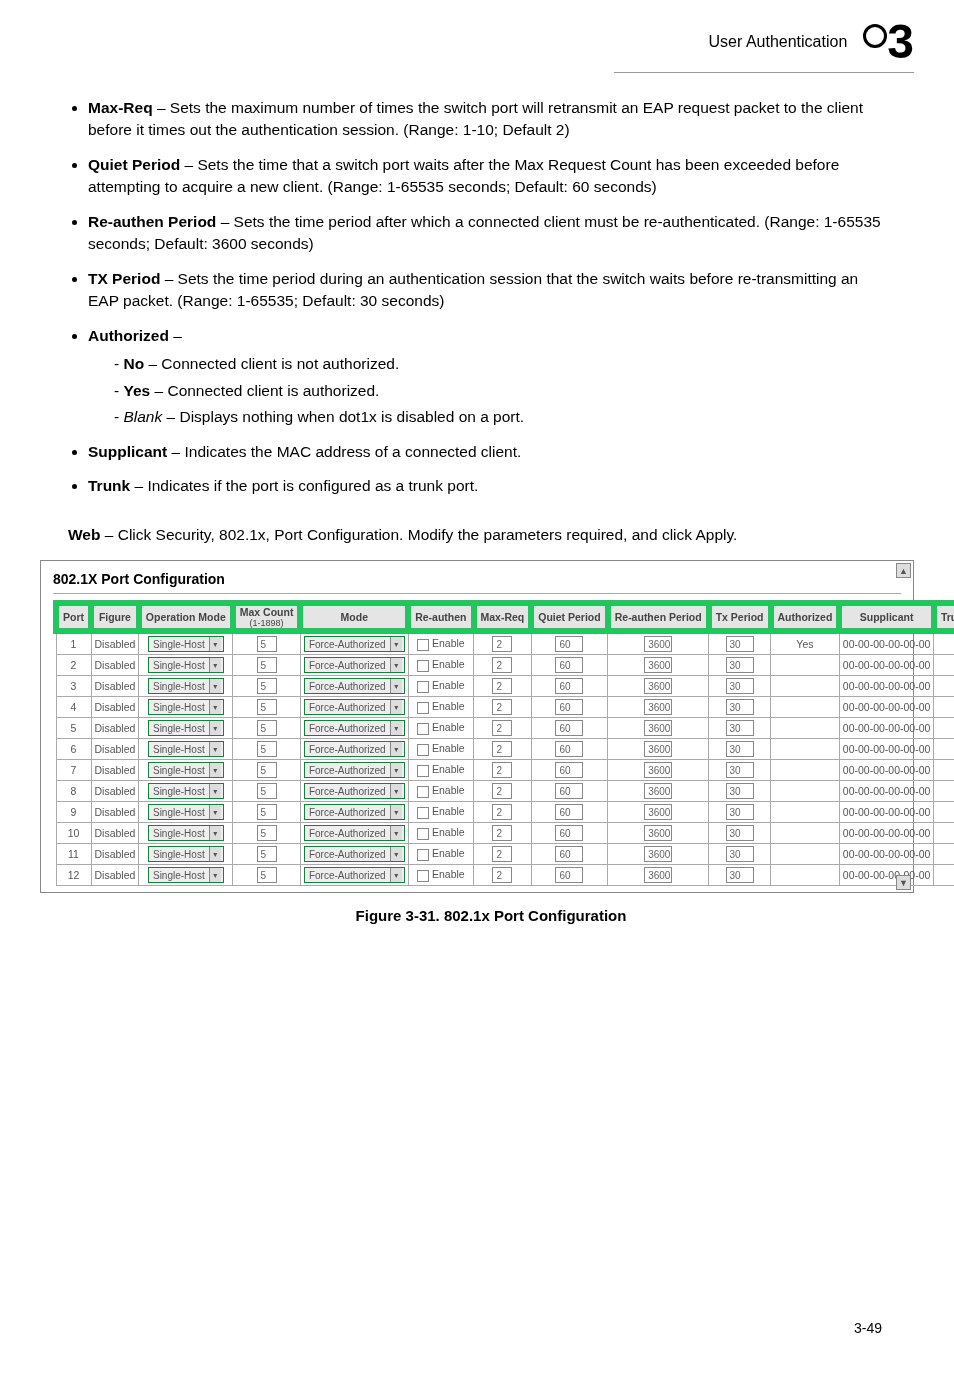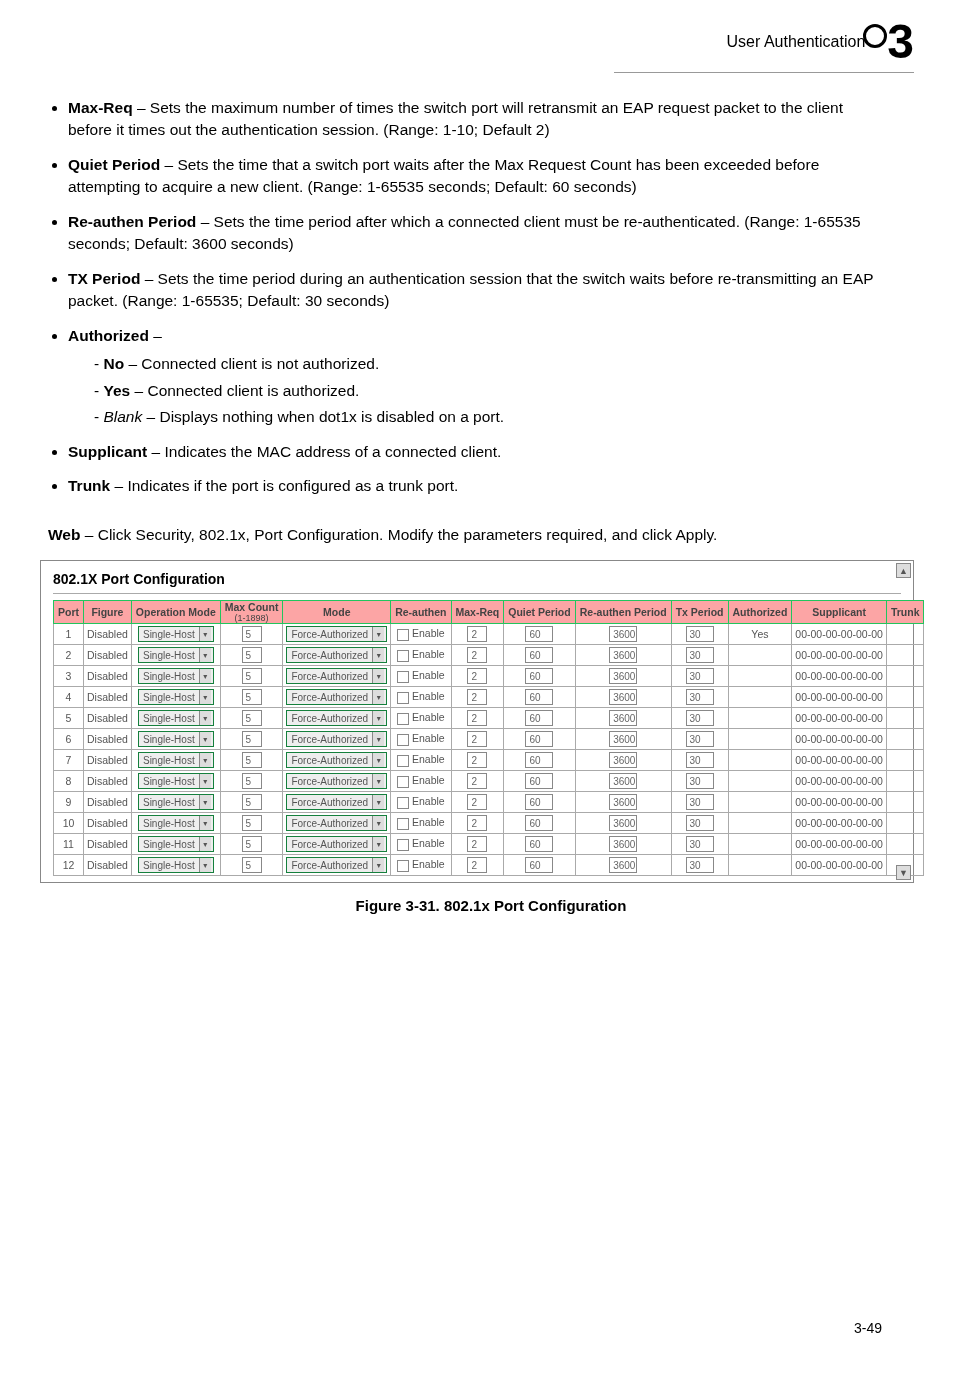--- a/index.html
+++ b/index.html
@@ -13,20 +13,21 @@
       font-size: 14px;
     }
     .header {
       text-align: right;
       padding: 18px 40px 10px 0;
       border-bottom: none;
     }
     .header-inner {
       display: inline-flex;
       align-items: center;
+      gap: 18px;
     }
     .header-title { font-size: 16px; color: #000; }
     .chapter-number {
       font-size: 48px;
       font-weight: 900;
       font-family: "Arial Black", Arial, sans-serif;
       line-height: 1;
       position: relative;
       padding-left: 22px;
     }
@@ -41,21 +42,21 @@
       border-radius: 50%;
     }
     .header-rule {
       border-top: 1px solid #999;
       width: 300px;
       margin-left: auto;
       margin-right: 40px;
       margin-top: -4px;
     }
     .content {
-      padding: 24px 72px 0 48px;
+      padding: 24px 72px 0 68px;
       line-height: 1.45;
       font-size: 15.5px;
     }
     ul.outer { list-style: disc; padding-left: 20px; }
     ul.outer > li { margin-bottom: 12px; }
     ul.inner { list-style: none; padding-left: 26px; margin-top: 6px; }
     ul.inner > li { margin-bottom: 4px; }
     ul.inner > li::before { content: "- "; }
     .bold { font-weight: bold; }
     .italic { font-style: italic; }
@@ -98,22 +99,22 @@
       margin: 4px 12px 6px 12px;
     }
     table.port-table {
       border-collapse: collapse;
       width: calc(100% - 24px);
       margin: 0 12px 6px 12px;
       font-size: 10.5px;
       color: #555;
     }
     table.port-table th {
-      background: #fca5a5;
-      border: 1px solid #22c55e;
+      background: #e5e5e5;
+      border: 6px solid #22c55e;
       padding: 0 4px;
       font-weight: bold;
       color: #444;
       white-space: nowrap;
     }
     table.port-table td {
       border: 1px solid #aaa;
       padding: 2px 3px;
       text-align: center;
       white-space: nowrap;

